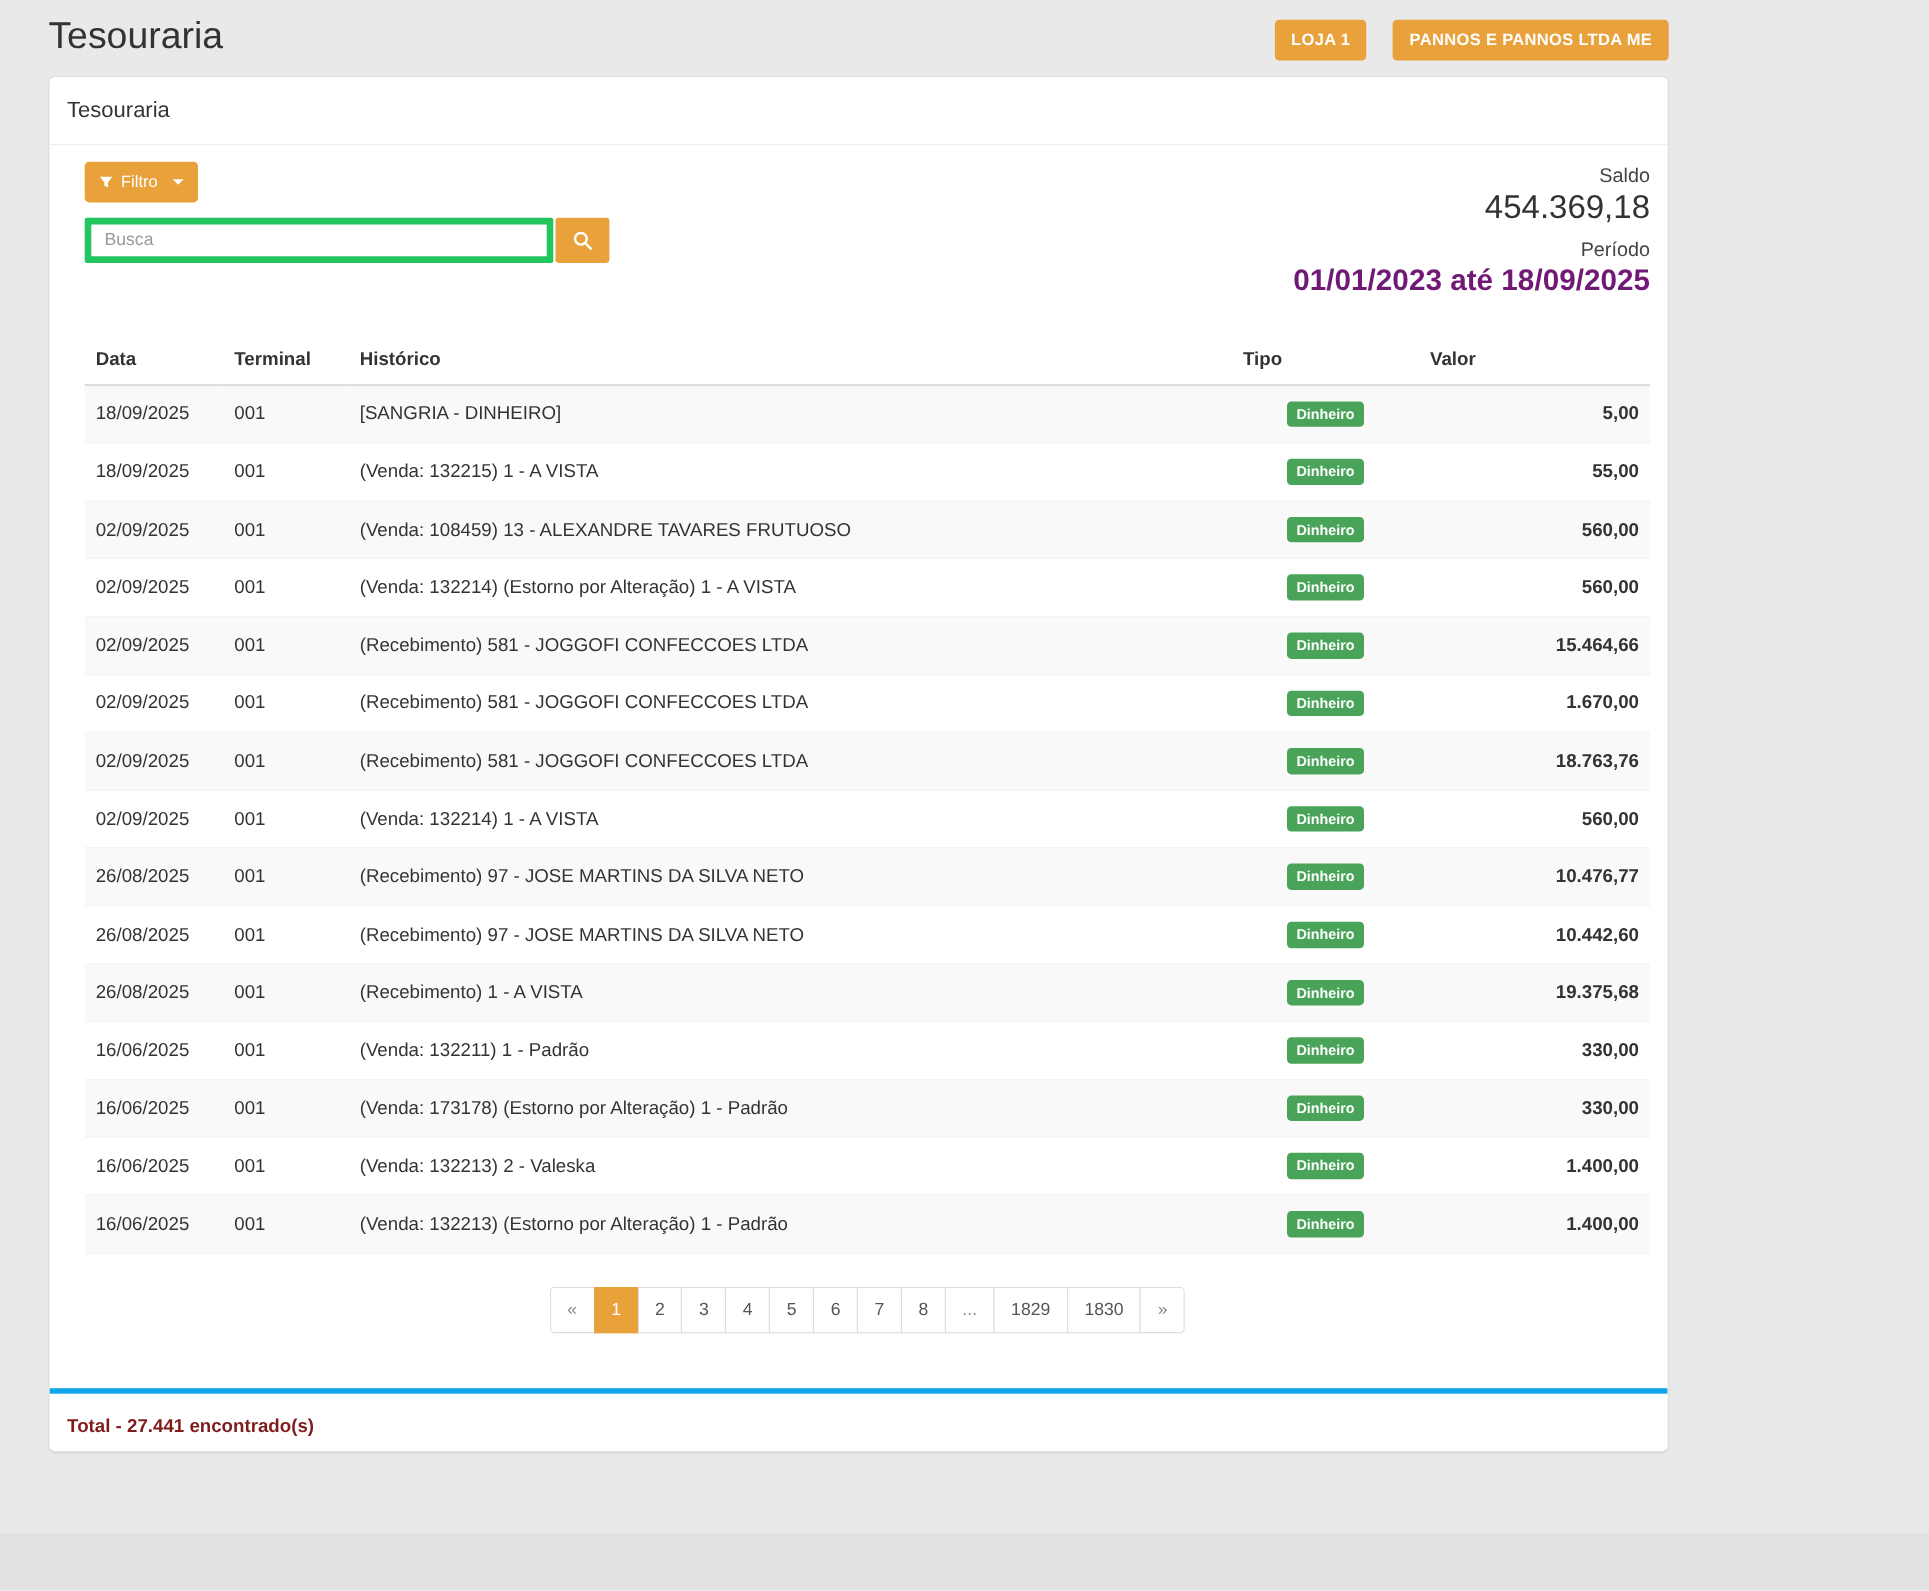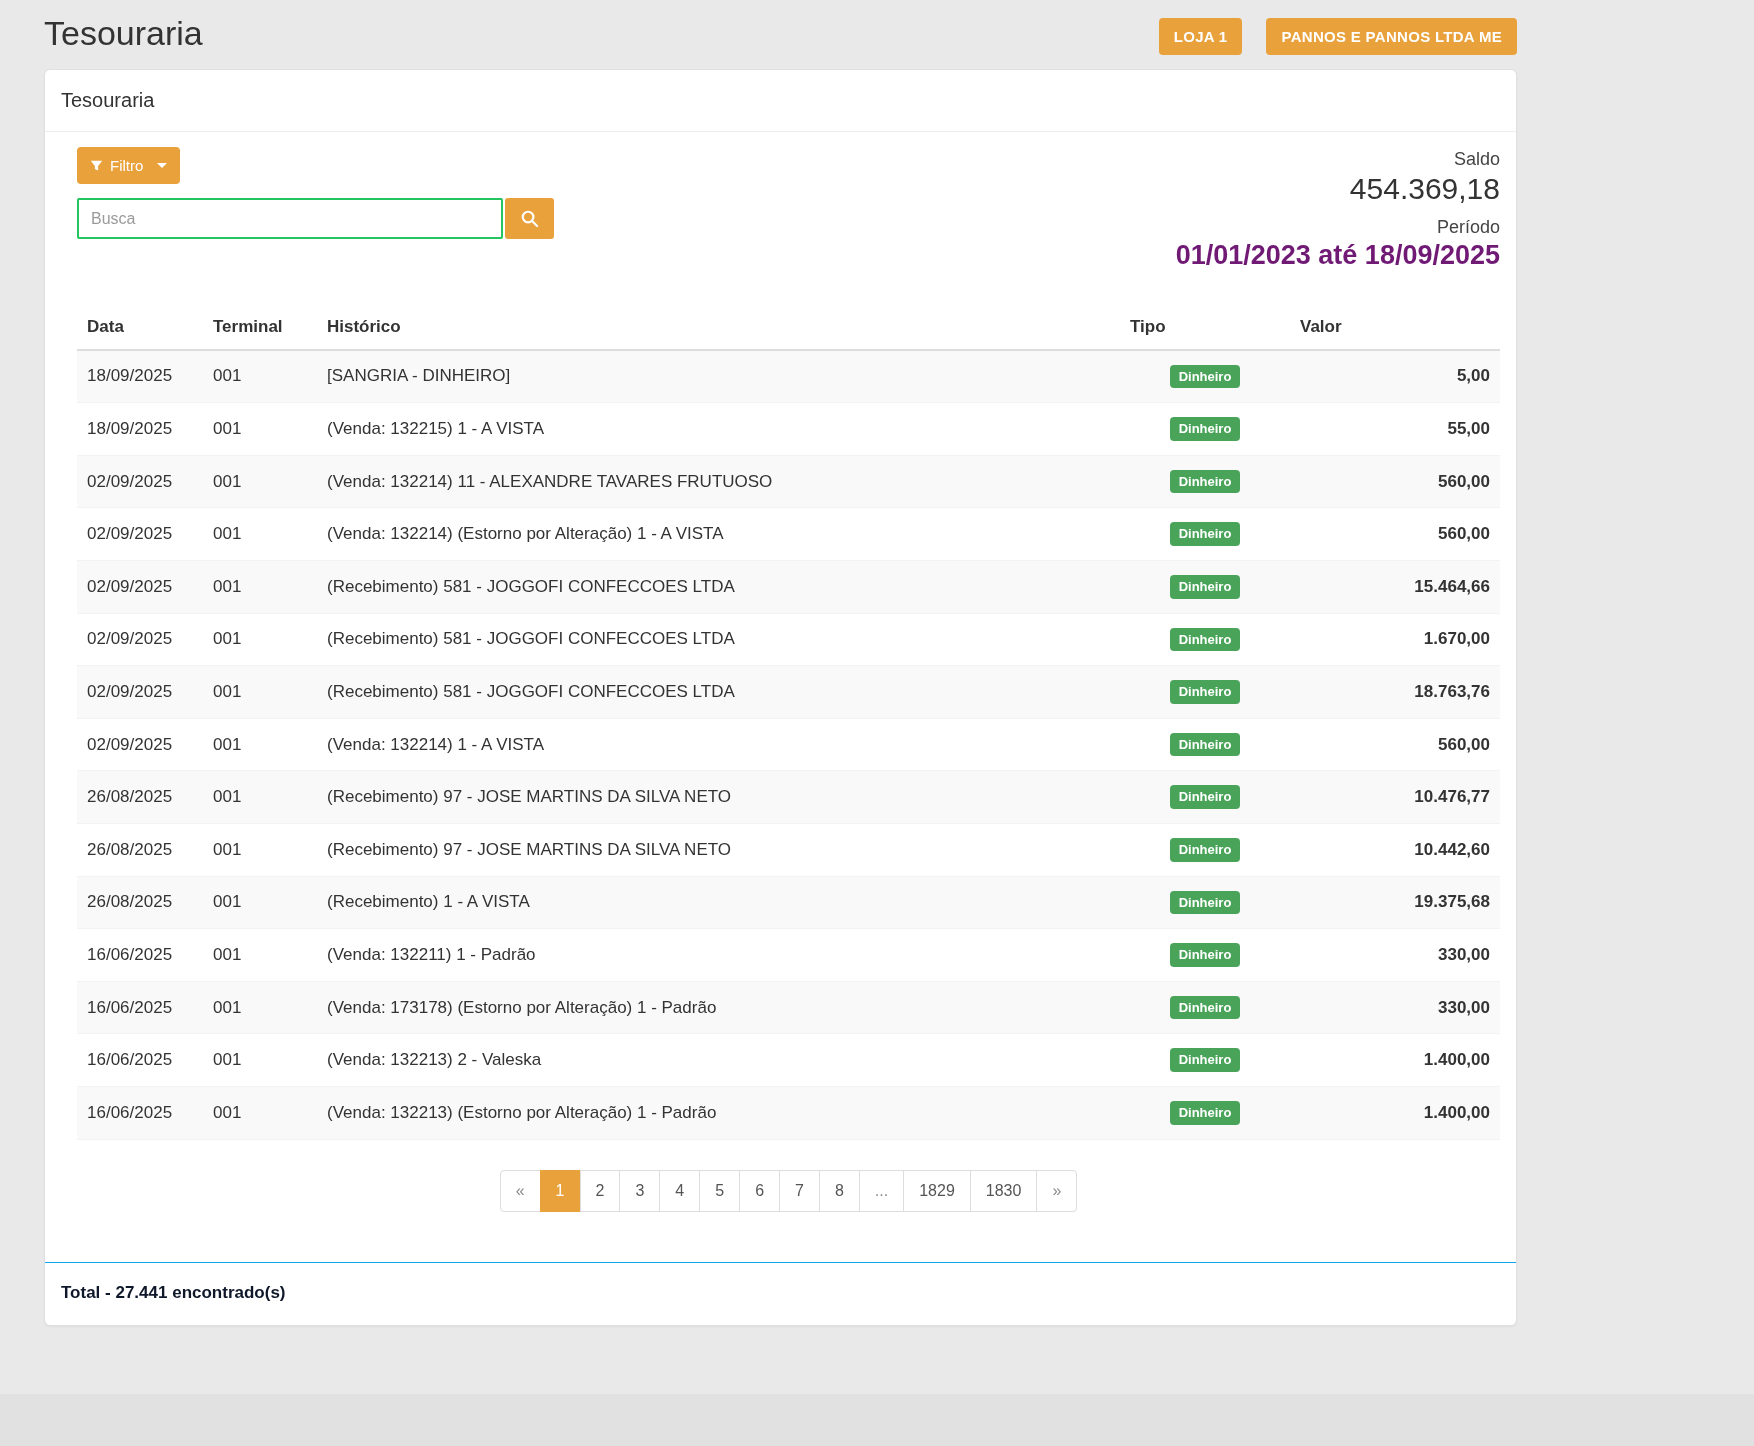--- a/index.html
+++ b/index.html
@@ -95,21 +95,21 @@
     margin-left:8px;
   }
   .search-row{
     margin-top:14px;
     display:flex;
     align-items:stretch;
   }
   .search-input{
     width:426px;
     height:41px;
-    border:2px solid #22c55e;
+    border:6px solid #22c55e;
     border-radius:2px;
     padding:0 12px;
     font-size:16px;
     color:#333;
     font-family:"Liberation Sans", sans-serif;
     outline:none;
   }
   .search-input::placeholder{color:#9a9a9a;}
   .search-btn{
     width:49px;
@@ -202,25 +202,25 @@
   .page-item:last-child{border-radius:0 4px 4px 0;color:#8a8a8a;}
   .page-item.active{
     background:var(--accent);
     border-color:var(--accent);
     color:#fff;
     font-weight:400;
   }
   .page-item.ellipsis{cursor:default;color:#8a8a8a;}
   
   .card-footer{
-    border-top:1px solid #0ea5e9;
-    padding:20px 16px 22px 16px;
+    border-top:5px solid #0ea5e9;
+    padding:20px 16px 12px 16px;
     font-weight:700;
     font-size:17px;
-    color:#0f172a;
+    color:#7f1d1d;
   }
   
   .bottom-strip{
     position:absolute;
     left:0;
     bottom:0;
     width:100%;
     height:52px;
     background:#e1e1e1;
   }
@@ -299,21 +299,21 @@
             <tr>
               <td class="col-data">18/09/2025</td>
               <td class="col-terminal">001</td>
               <td>(Venda: 132215) 1 - A VISTA</td>
               <td class="col-tipo"><span class="badge">Dinheiro</span></td>
               <td class="col-valor">55,00</td>
             </tr>
             <tr>
               <td class="col-data">02/09/2025</td>
               <td class="col-terminal">001</td>
-              <td>(Venda: 132214) 11 - ALEXANDRE TAVARES FRUTUOSO</td>
+              <td>(Venda: 108459) 13 - ALEXANDRE TAVARES FRUTUOSO</td>
               <td class="col-tipo"><span class="badge">Dinheiro</span></td>
               <td class="col-valor">560,00</td>
             </tr>
             <tr>
               <td class="col-data">02/09/2025</td>
               <td class="col-terminal">001</td>
               <td>(Venda: 132214) (Estorno por Alteração) 1 - A VISTA</td>
               <td class="col-tipo"><span class="badge">Dinheiro</span></td>
               <td class="col-valor">560,00</td>
             </tr>

